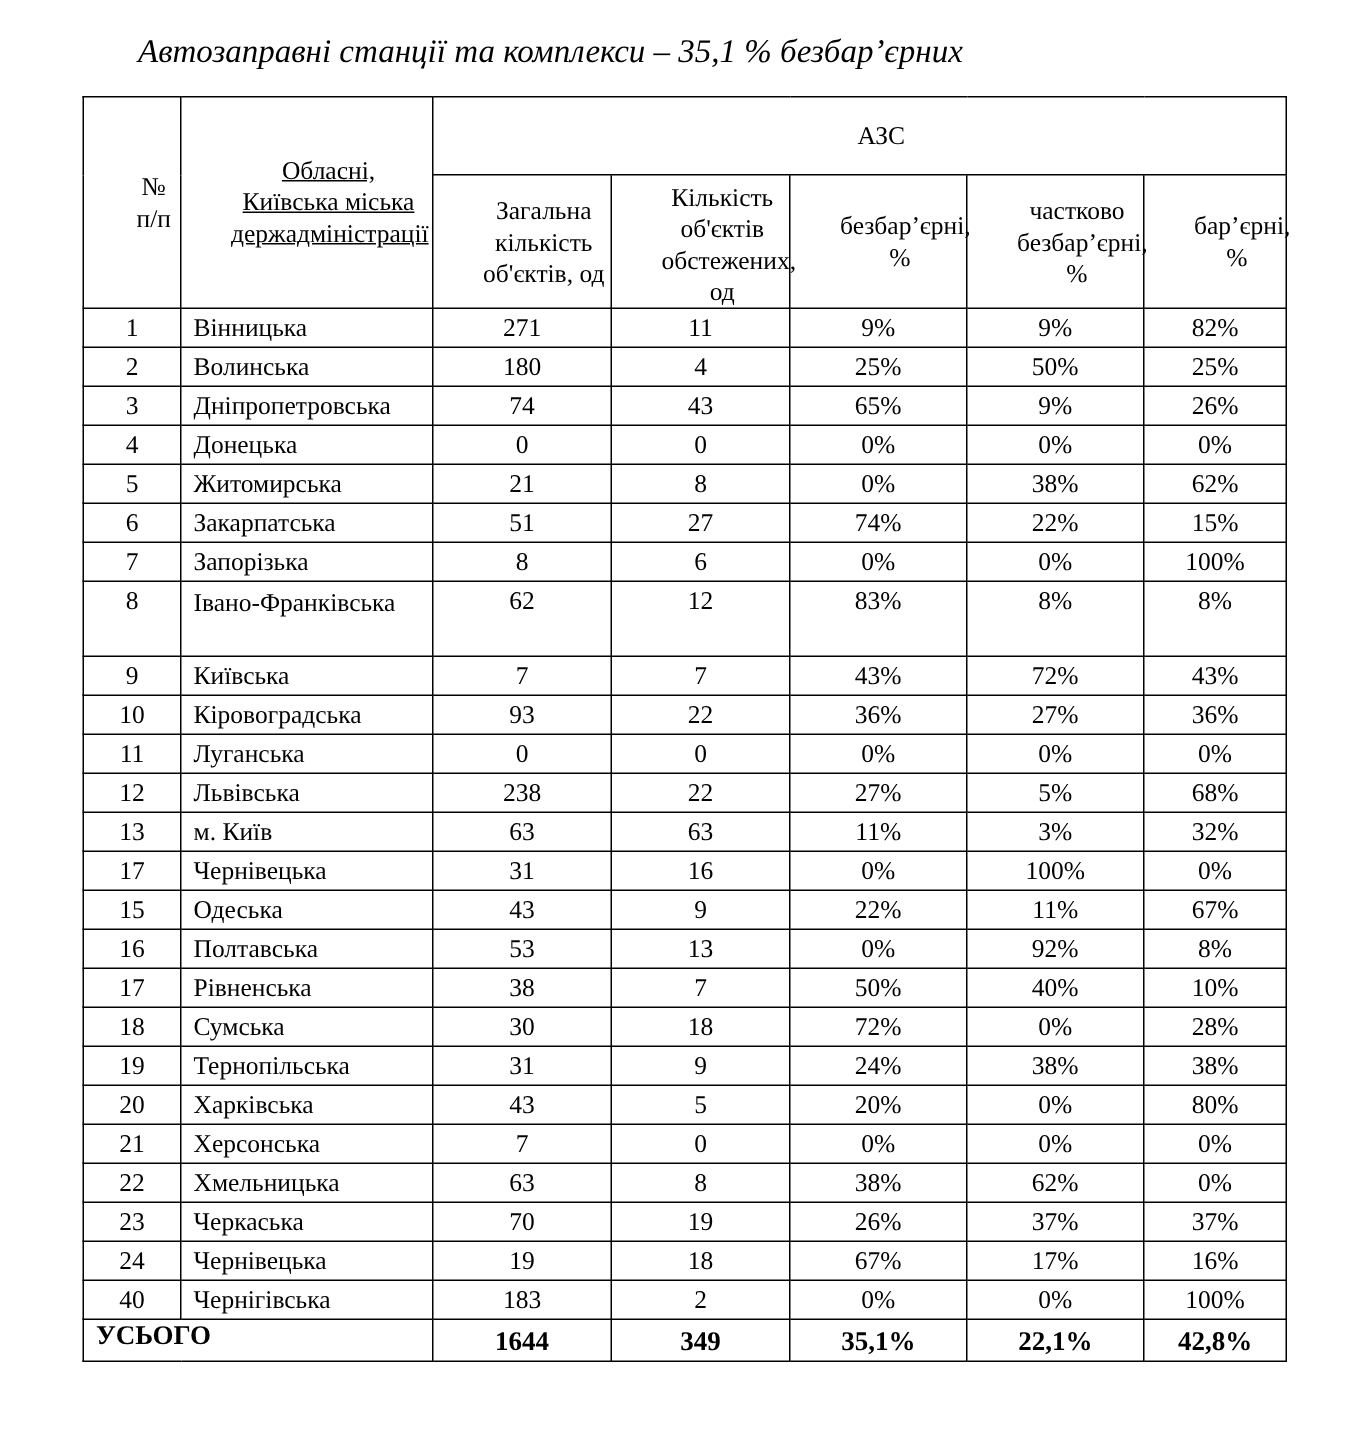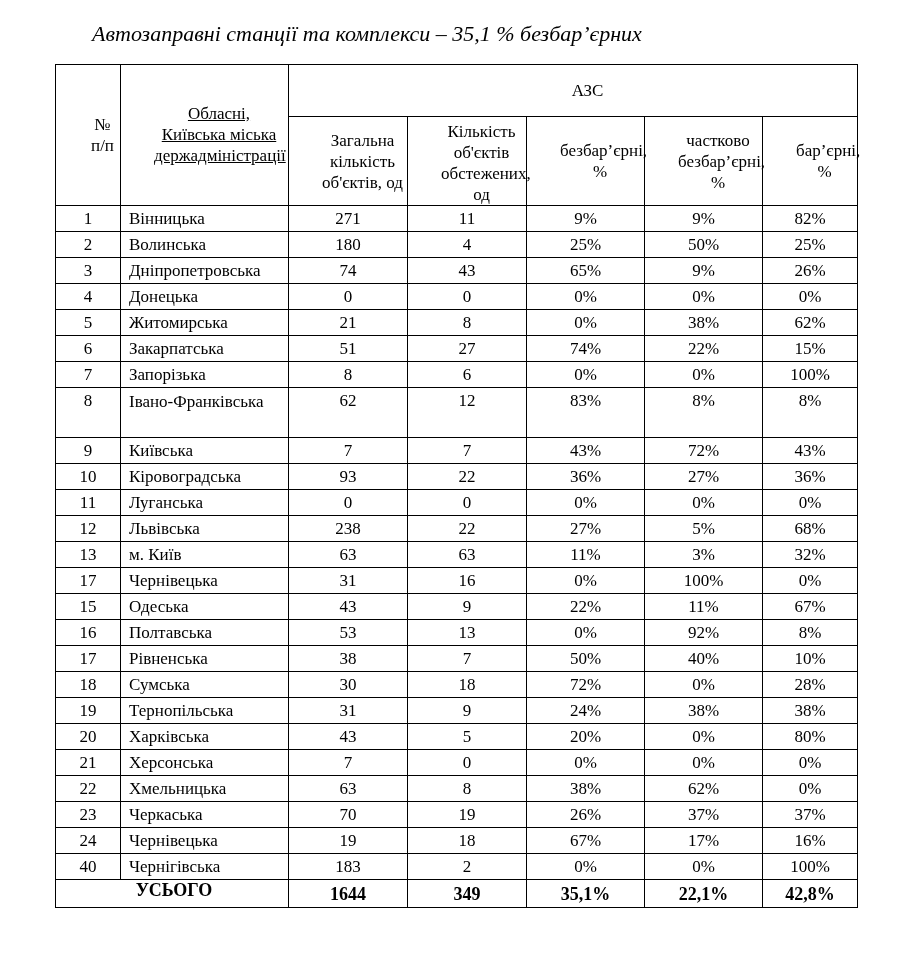--- a/index.html
+++ b/index.html
@@ -24,21 +24,21 @@
     .hdr-azs { height: 52px; }
     .hdr-sub { height: 88px; }
     .hdr-sub th { vertical-align: middle; }
     .hdr-sub th.top { vertical-align: top; padding-top: 4px; }
     .col-name { text-align: left; padding-left: 8px; }
     .th-name { vertical-align: top; padding-top: 38px; text-decoration: underline; }
     tbody tr td { height: 25px; padding-top: 0; padding-bottom: 0; }
     tbody tr.tall td { height: 46px; vertical-align: top; padding-top: 3px; }
     tbody tr.tall td.col-name { line-height: 21px; }
     tfoot td { font-weight: bold; height: 27px; font-size: 18px; }
-    tfoot td.total-label { text-align: center; padding-left: 8px; vertical-align: top; }
+    tfoot td.total-label { text-align: left; padding-left: 8px; vertical-align: top; }
   </style>
 </head>
 <body>
 
 <div class="title">Автозаправні станції та комплекси – 35,1 % безбар’єрних</div>
 
 <table>
   <colgroup>
     <col style="width:65px">
     <col style="width:168px">

